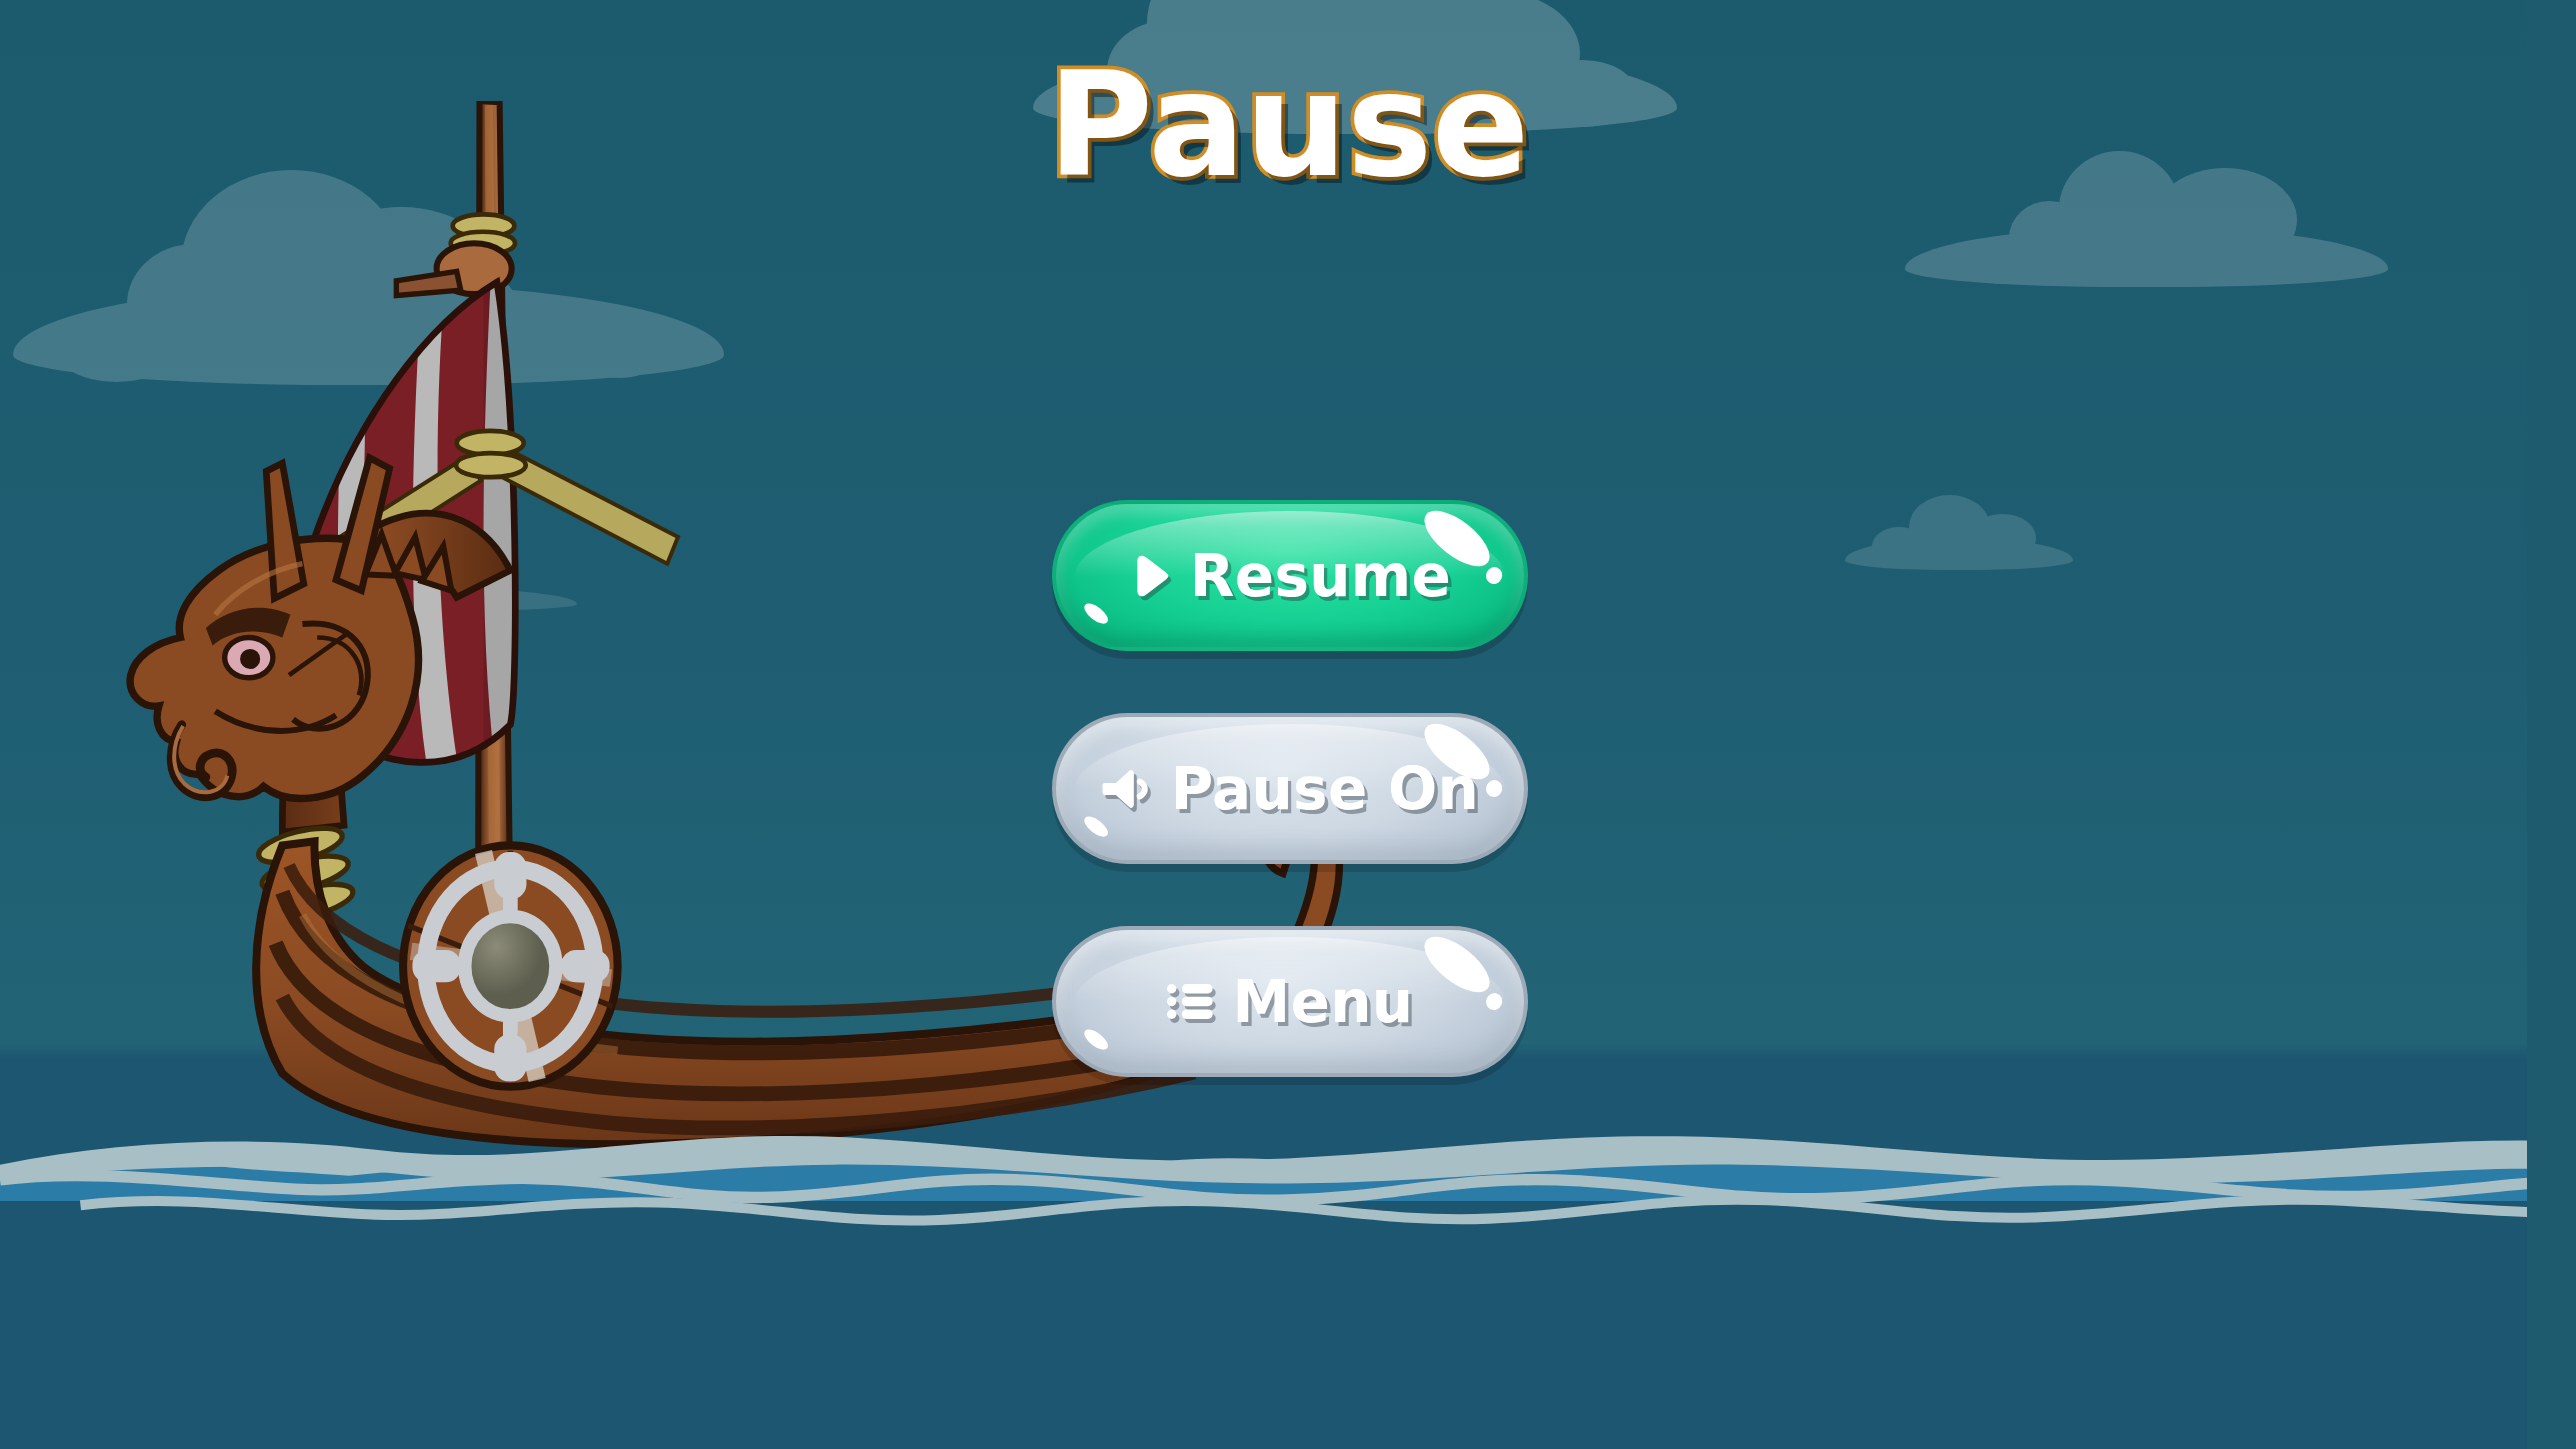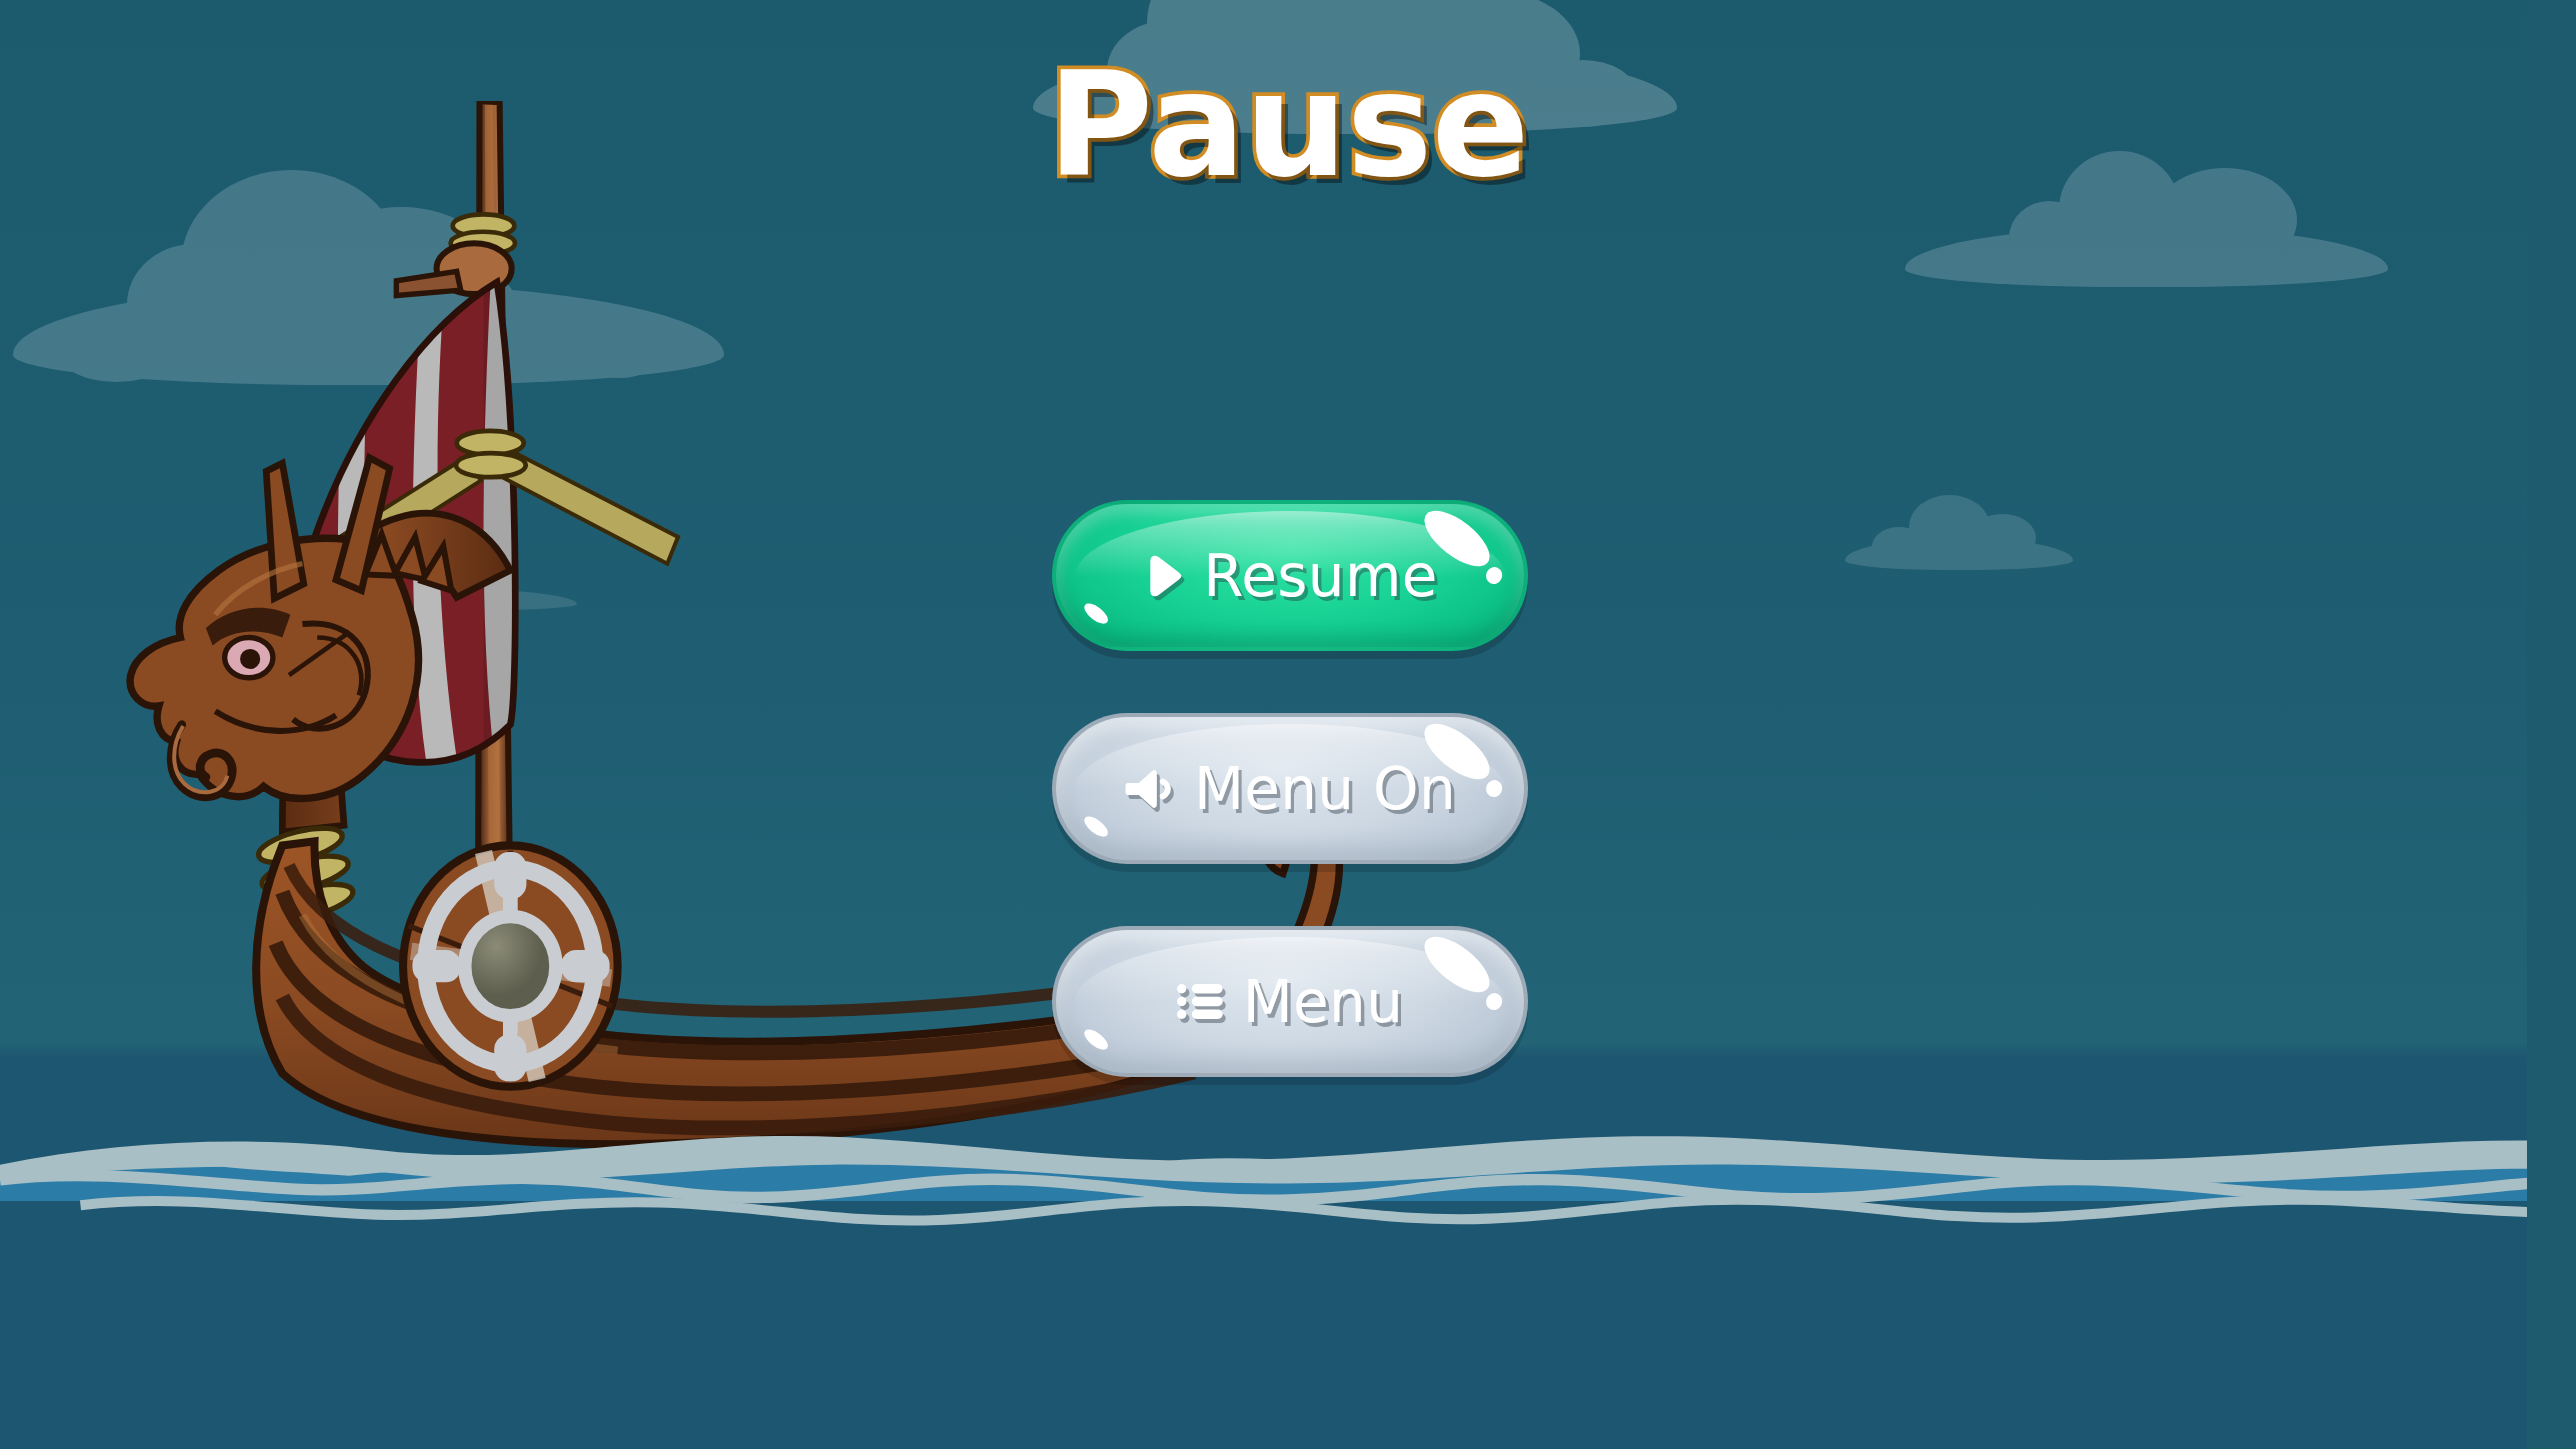--- a/index.html
+++ b/index.html
@@ -60,21 +60,21 @@
     width:476px; display:flex; flex-direction:column; gap:62px;
   }
   .btn{
     position:relative; width:476px; height:151px;
     border:none; border-radius:76px;
     display:flex; align-items:center; justify-content:center;
     gap:19px; cursor:pointer; overflow:hidden;
     font-family:"DejaVu Sans","Liberation Sans",sans-serif;
   }
   .btn .lbl{
-    font-size:58px; font-weight:400; color:#fff;
+    font-size:58px; font-weight:700; color:#fff;
     text-shadow:3.4px 4px 0 rgba(40,50,60,.40);
     letter-spacing:0.3px; position:relative; z-index:4;
     white-space:nowrap;
   }
   .btn .ico{ position:relative; z-index:4; display:flex; align-items:center; }
   .btn .ico svg{ display:block; filter:drop-shadow(3.4px 4px 0 rgba(40,50,60,.40)); }
 
   
   .btn::before{
     content:""; position:absolute; inset:0; border-radius:76px;
@@ -406,21 +406,21 @@
       <span class="gl-big"></span>
       <span class="gl-dot"></span>
       <span class="gl-small"></span>
       <span class="ico">
         <svg width="51" height="44" viewBox="0 0 76 66">
           <path d="M6 24 L22 24 L42 6 C 45 3, 49 5, 49 10 L49 56 C 49 61, 45 63, 42 60
                    L22 42 L6 42 C 3 42, 2 40, 2 38 L2 28 C 2 26, 3 24, 6 24 Z" fill="#ffffff"></path>
           <path d="M58 22 C 68 28, 68 38, 58 44" fill="none" stroke="#ffffff" stroke-width="9" stroke-linecap="round"></path>
         </svg>
       </span>
-      <span class="lbl">Menu On</span>
+      <span class="lbl">Pause On</span>
     </button>
 
     <button class="btn grey">
       <span class="gl-big"></span>
       <span class="gl-dot"></span>
       <span class="gl-small"></span>
       <span class="ico">
         <svg width="47" height="39" viewBox="0 0 70 58">
           <circle cx="7" cy="10" r="7" fill="#ffffff"></circle>
           <circle cx="7" cy="29" r="7" fill="#ffffff"></circle>

